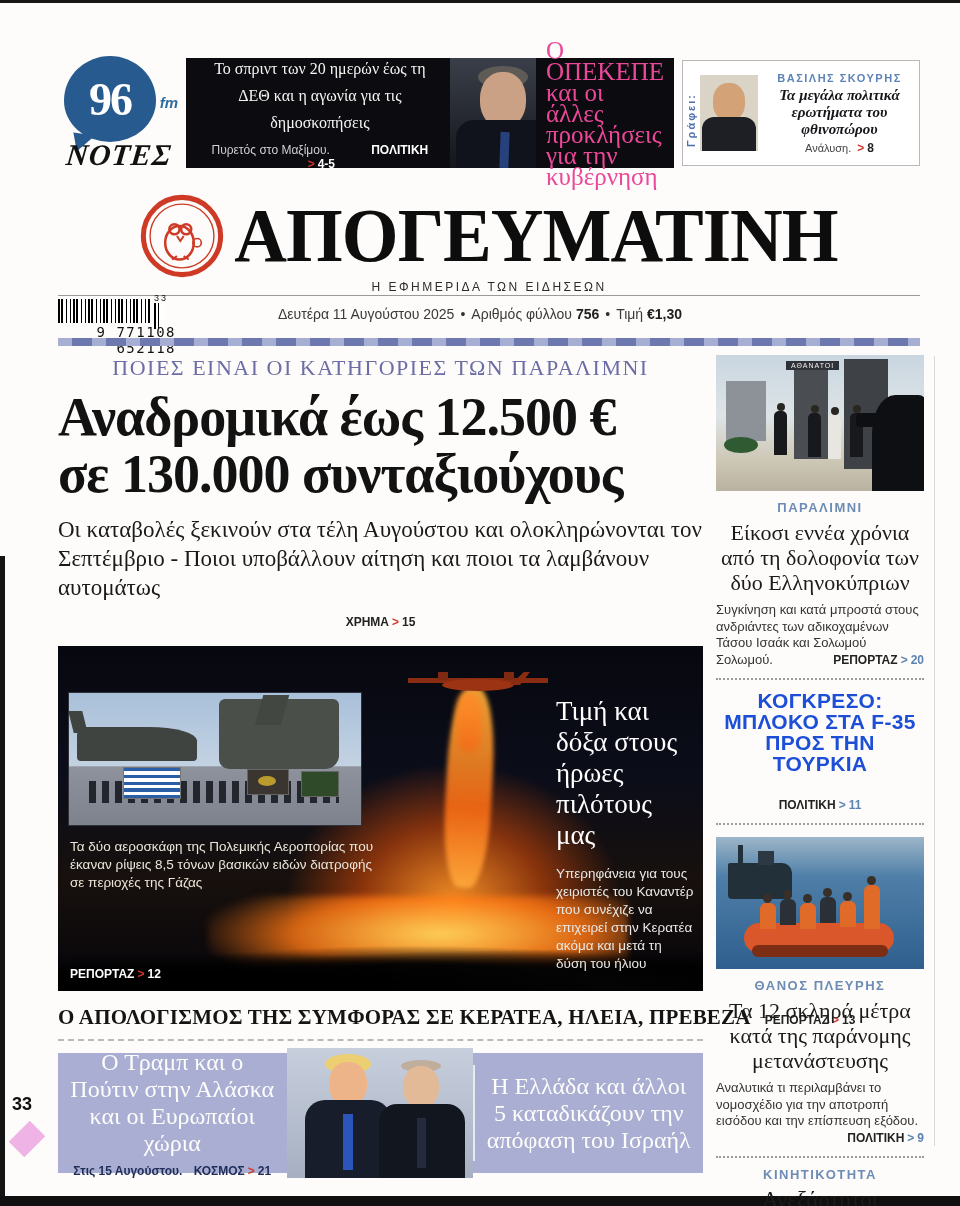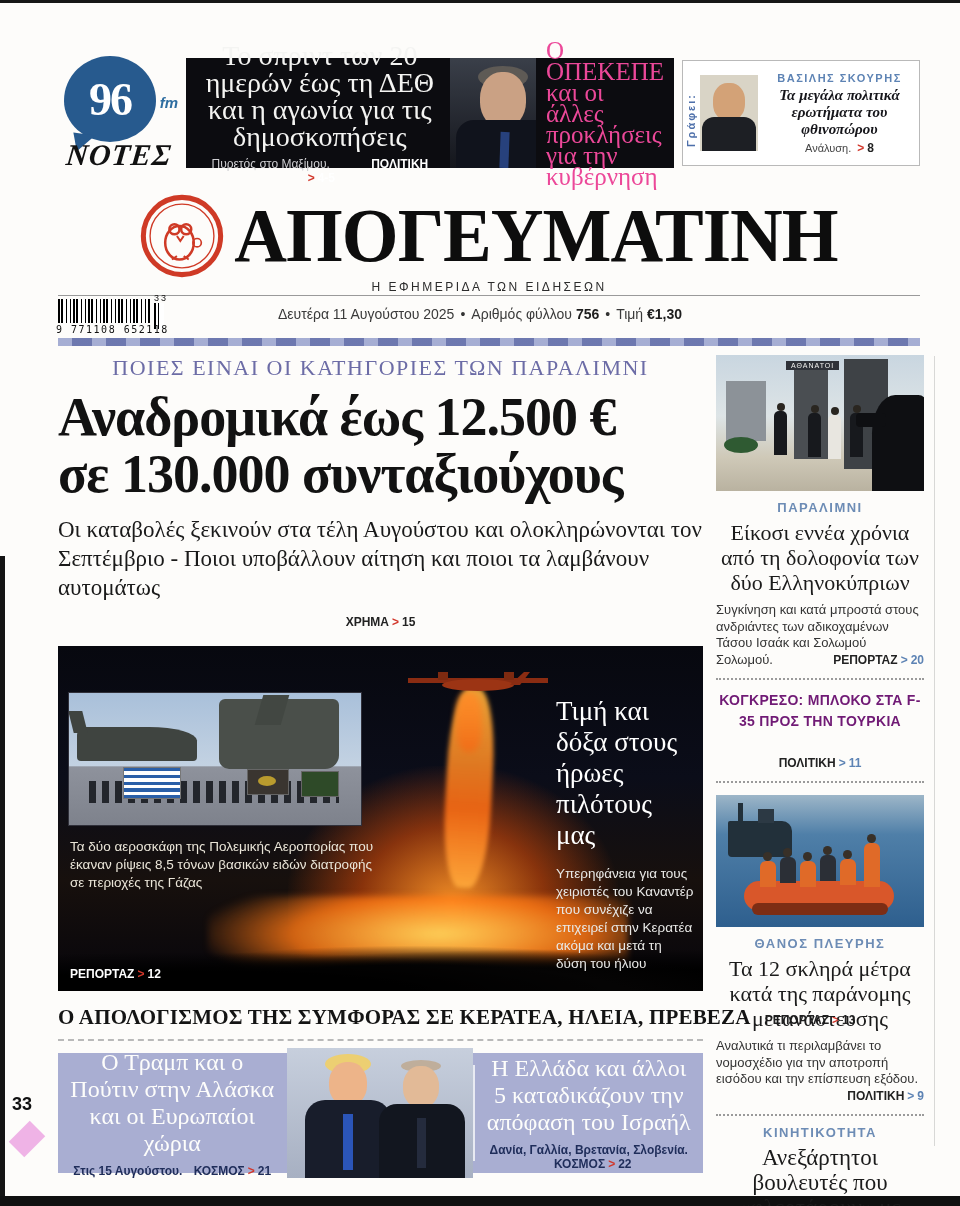--- a/index.html
+++ b/index.html
@@ -20,21 +20,21 @@
   .bubble:after{content:"";position:absolute;left:8px;bottom:-10px;width:0;height:0;
           border-left:6px solid transparent;border-right:16px solid transparent;border-top:18px solid #275a8e;transform:rotate(8deg);}
   .bubble .n96{color:#fff;font-family:"Liberation Serif",serif;font-weight:700;font-size:46px;letter-spacing:-2px;}
   .fm{position:absolute;right:2px;top:38px;color:#2e6da0;font-style:italic;font-weight:700;font-size:15px;}
   .notes{position:absolute;left:0;bottom:0;width:122px;text-align:center;font-family:"Liberation Serif",serif;
          font-weight:700;font-style:italic;font-size:30px;letter-spacing:1px;transform:skewX(-6deg);color:#111;}
 
   .teaser{position:absolute;left:128px;top:2px;width:488px;height:110px;background:#0c0c10;color:#fff;
           display:flex;align-items:center;}
   .teaser-text{width:305px;text-align:center;padding-left:12px;}
-  .teaser-headline{font-family:"Liberation Serif",serif;font-size:28px;line-height:27px;color:#f4f4f2;}
+  .teaser-headline{font-family:"Liberation Serif",serif;font-size:16px;line-height:27px;color:#f4f4f2;}
   .teaser-sub{margin-top:7px;font-size:12px;color:#cfcfd2;}
   .teaser-sub b{color:#fff;margin-left:14px;}
   .pm-photo{width:108px;height:110px;margin-left:8px;position:relative;overflow:hidden;
             background:linear-gradient(180deg,#3a3f49 0%,#23262e 60%,#14161c 100%);}
   .pm-face{position:absolute;left:30px;top:14px;width:46px;height:56px;border-radius:46%;background:#caa184;}
   .pm-hair{position:absolute;left:28px;top:8px;width:50px;height:22px;border-radius:50%;background:#5e5a55;}
   .pm-suit{position:absolute;left:6px;top:62px;width:96px;height:48px;border-radius:18px 18px 0 0;background:#10131c;}
   .pm-tie{position:absolute;left:50px;top:74px;width:9px;height:36px;background:#27417c;transform:rotate(2deg);}
   .opekepe{flex:1;padding:6px 10px;font-family:"Liberation Serif",serif;font-size:25px;line-height:21px;color:#ec4899;}
 
@@ -61,21 +61,21 @@
   .tagline{margin-top:2px;font-size:12px;letter-spacing:2.5px;color:#2c2c2c;}
   .mast-rule{position:absolute;left:58px;top:295px;right:40px;height:1px;background:#9a9a9a;}
 
   
   .barcode-wrap{position:absolute;left:58px;top:299px;width:118px;height:38px;}
   .bars{position:absolute;left:0;top:0;width:92px;height:24px;
         background:repeating-linear-gradient(90deg,#000 0 2px,#fff 2px 3px,#000 3px 5px,#fff 5px 8px,#000 8px 9px,#fff 9px 12px,#000 12px 13px,#fff 13px 15px);}
   .bars-extra{position:absolute;left:96px;top:4px;width:10px;height:26px;
         background:repeating-linear-gradient(90deg,#000 0 2px,#fff 2px 4px,#000 4px 5px,#fff 5px 10px);}
   .bc-small{position:absolute;left:96px;top:-6px;font-size:9px;letter-spacing:2px;color:#111;}
-  .bc-digits{position:absolute;left:-2px;top:25px;font-family:"DejaVu Sans Mono",monospace;font-size:10px;letter-spacing:1.5px;color:#111;text-align:right;}
+  .bc-digits{position:absolute;left:-2px;top:25px;font-family:"DejaVu Sans Mono",monospace;font-size:14px;letter-spacing:1.5px;color:#111;text-align:right;}
   .dateline{position:absolute;left:200px;right:200px;top:306px;text-align:center;font-size:14px;color:#3a3a3a;}
   .dateline b{color:#1d1d1d;}
   .dateline .sep{margin:0 6px;color:#333;}
   .blue-band{position:absolute;left:58px;top:338px;right:40px;height:8px;background:#8893c5;
      background-image:repeating-linear-gradient(90deg,rgba(255,255,255,.25) 0 14px,rgba(30,40,110,.25) 14px 34px);}
 
   
   .leftcol{position:absolute;left:58px;top:355px;width:645px;}
   .kicker{text-align:center;font-family:"Liberation Serif",serif;font-size:22px;letter-spacing:1.5px;color:#6c6ca6;}
   .lead-headline{margin-top:8px;font-family:"Liberation Serif",serif;font-weight:700;font-size:54px;
@@ -154,21 +154,21 @@
   .fig{position:absolute;width:13px;height:44px;border-radius:5px 5px 0 0;background:#17191d;}
   .fig:before{content:"";position:absolute;left:2.5px;top:-8px;width:8px;height:8px;border-radius:50%;background:#2a2620;}
   .wreath{position:absolute;left:8px;top:82px;width:34px;height:16px;border-radius:50%;background:#2f5a32;}
   .photog{position:absolute;right:-6px;top:40px;width:58px;height:96px;border-radius:40% 20% 0 0;background:#0e0f12;}
   .photog:before{content:"";position:absolute;left:-16px;top:18px;width:30px;height:14px;border-radius:4px;background:#0e0f12;}
   .rc-label{margin-top:9px;text-align:center;font-size:13px;font-weight:700;letter-spacing:1.5px;color:#6d8cb5;}
   .rc-headline{margin-top:5px;text-align:center;font-family:"Liberation Serif",serif;font-size:22px;line-height:25px;color:#1b1b1b;}
   .rc-body{margin-top:7px;font-size:13px;line-height:16.5px;color:#333;text-align:left;}
   .rc-body .ref{float:right;}
   .dotted{margin-top:10px;border-top:2px dotted #9a9a9a;height:0;}
-  .rc-h2{margin-top:10px;text-align:center;font-size:14px;line-height:21px;font-weight:700;color:#701a75;letter-spacing:.3px;}
+  .rc-h2{margin-top:10px;text-align:center;font-size:21px;line-height:21px;font-weight:700;color:#1d4ed8;letter-spacing:.3px;}
   .rc-ref-center{margin-top:21px;text-align:center;}
   .sea{margin-top:12px;height:132px;background:linear-gradient(180deg,#9db6c8 0%,#4f7fa8 30%,#2e5f8e 100%);}
   .ship{position:absolute;left:12px;top:26px;width:64px;height:36px;background:#22303a;border-radius:2px 10px 4px 4px;}
   .ship:before{content:"";position:absolute;left:10px;top:-18px;width:5px;height:20px;background:#22303a;}
   .ship:after{content:"";position:absolute;left:30px;top:-12px;width:16px;height:14px;background:#2c3944;}
   .dinghy{position:absolute;left:28px;top:86px;width:150px;height:30px;border-radius:16px;background:#d9572a;}
   .dinghy:after{content:"";position:absolute;left:8px;top:22px;width:136px;height:12px;border-radius:10px;background:#7d2d14;}
   .mig{position:absolute;width:16px;height:26px;border-radius:6px 6px 0 0;background:#2b2f36;}
   .mig.vest{background:#e06a28;}
   .mig:before{content:"";position:absolute;left:3px;top:-9px;width:9px;height:9px;border-radius:50%;background:#383028;}
@@ -330,24 +330,20 @@
         <div class="trump-body"></div>
         <div class="trump-tie"></div>
         <div class="putin-hair"></div>
         <div class="head putin-head"></div>
         <div class="putin-body"></div>
         <div class="putin-tie"></div>
       </div>
       <div class="strip-divider"></div>
       <div class="strip-block">
         <div class="strip-headline">Η Ελλάδα και άλλοι 5 καταδικάζουν την απόφαση του Ισραήλ</div>
-        <div class="strip-note">
-          <span>Δανία, Γαλλία, Βρετανία, Σλοβενία.</span>
-          <span class="ref" style="color:#1f2d5a;"><span>ΚΟΣΜΟΣ</span><span class="arr">&gt;</span><span>22</span></span>
-        </div>
       </div>
     </div>
   </div>
 
   <div class="rightcol">
 
     <div class="rc-photo memorial">
       <div class="mon3"></div>
       <div class="mon1"></div>
       <div class="mon2"></div>

